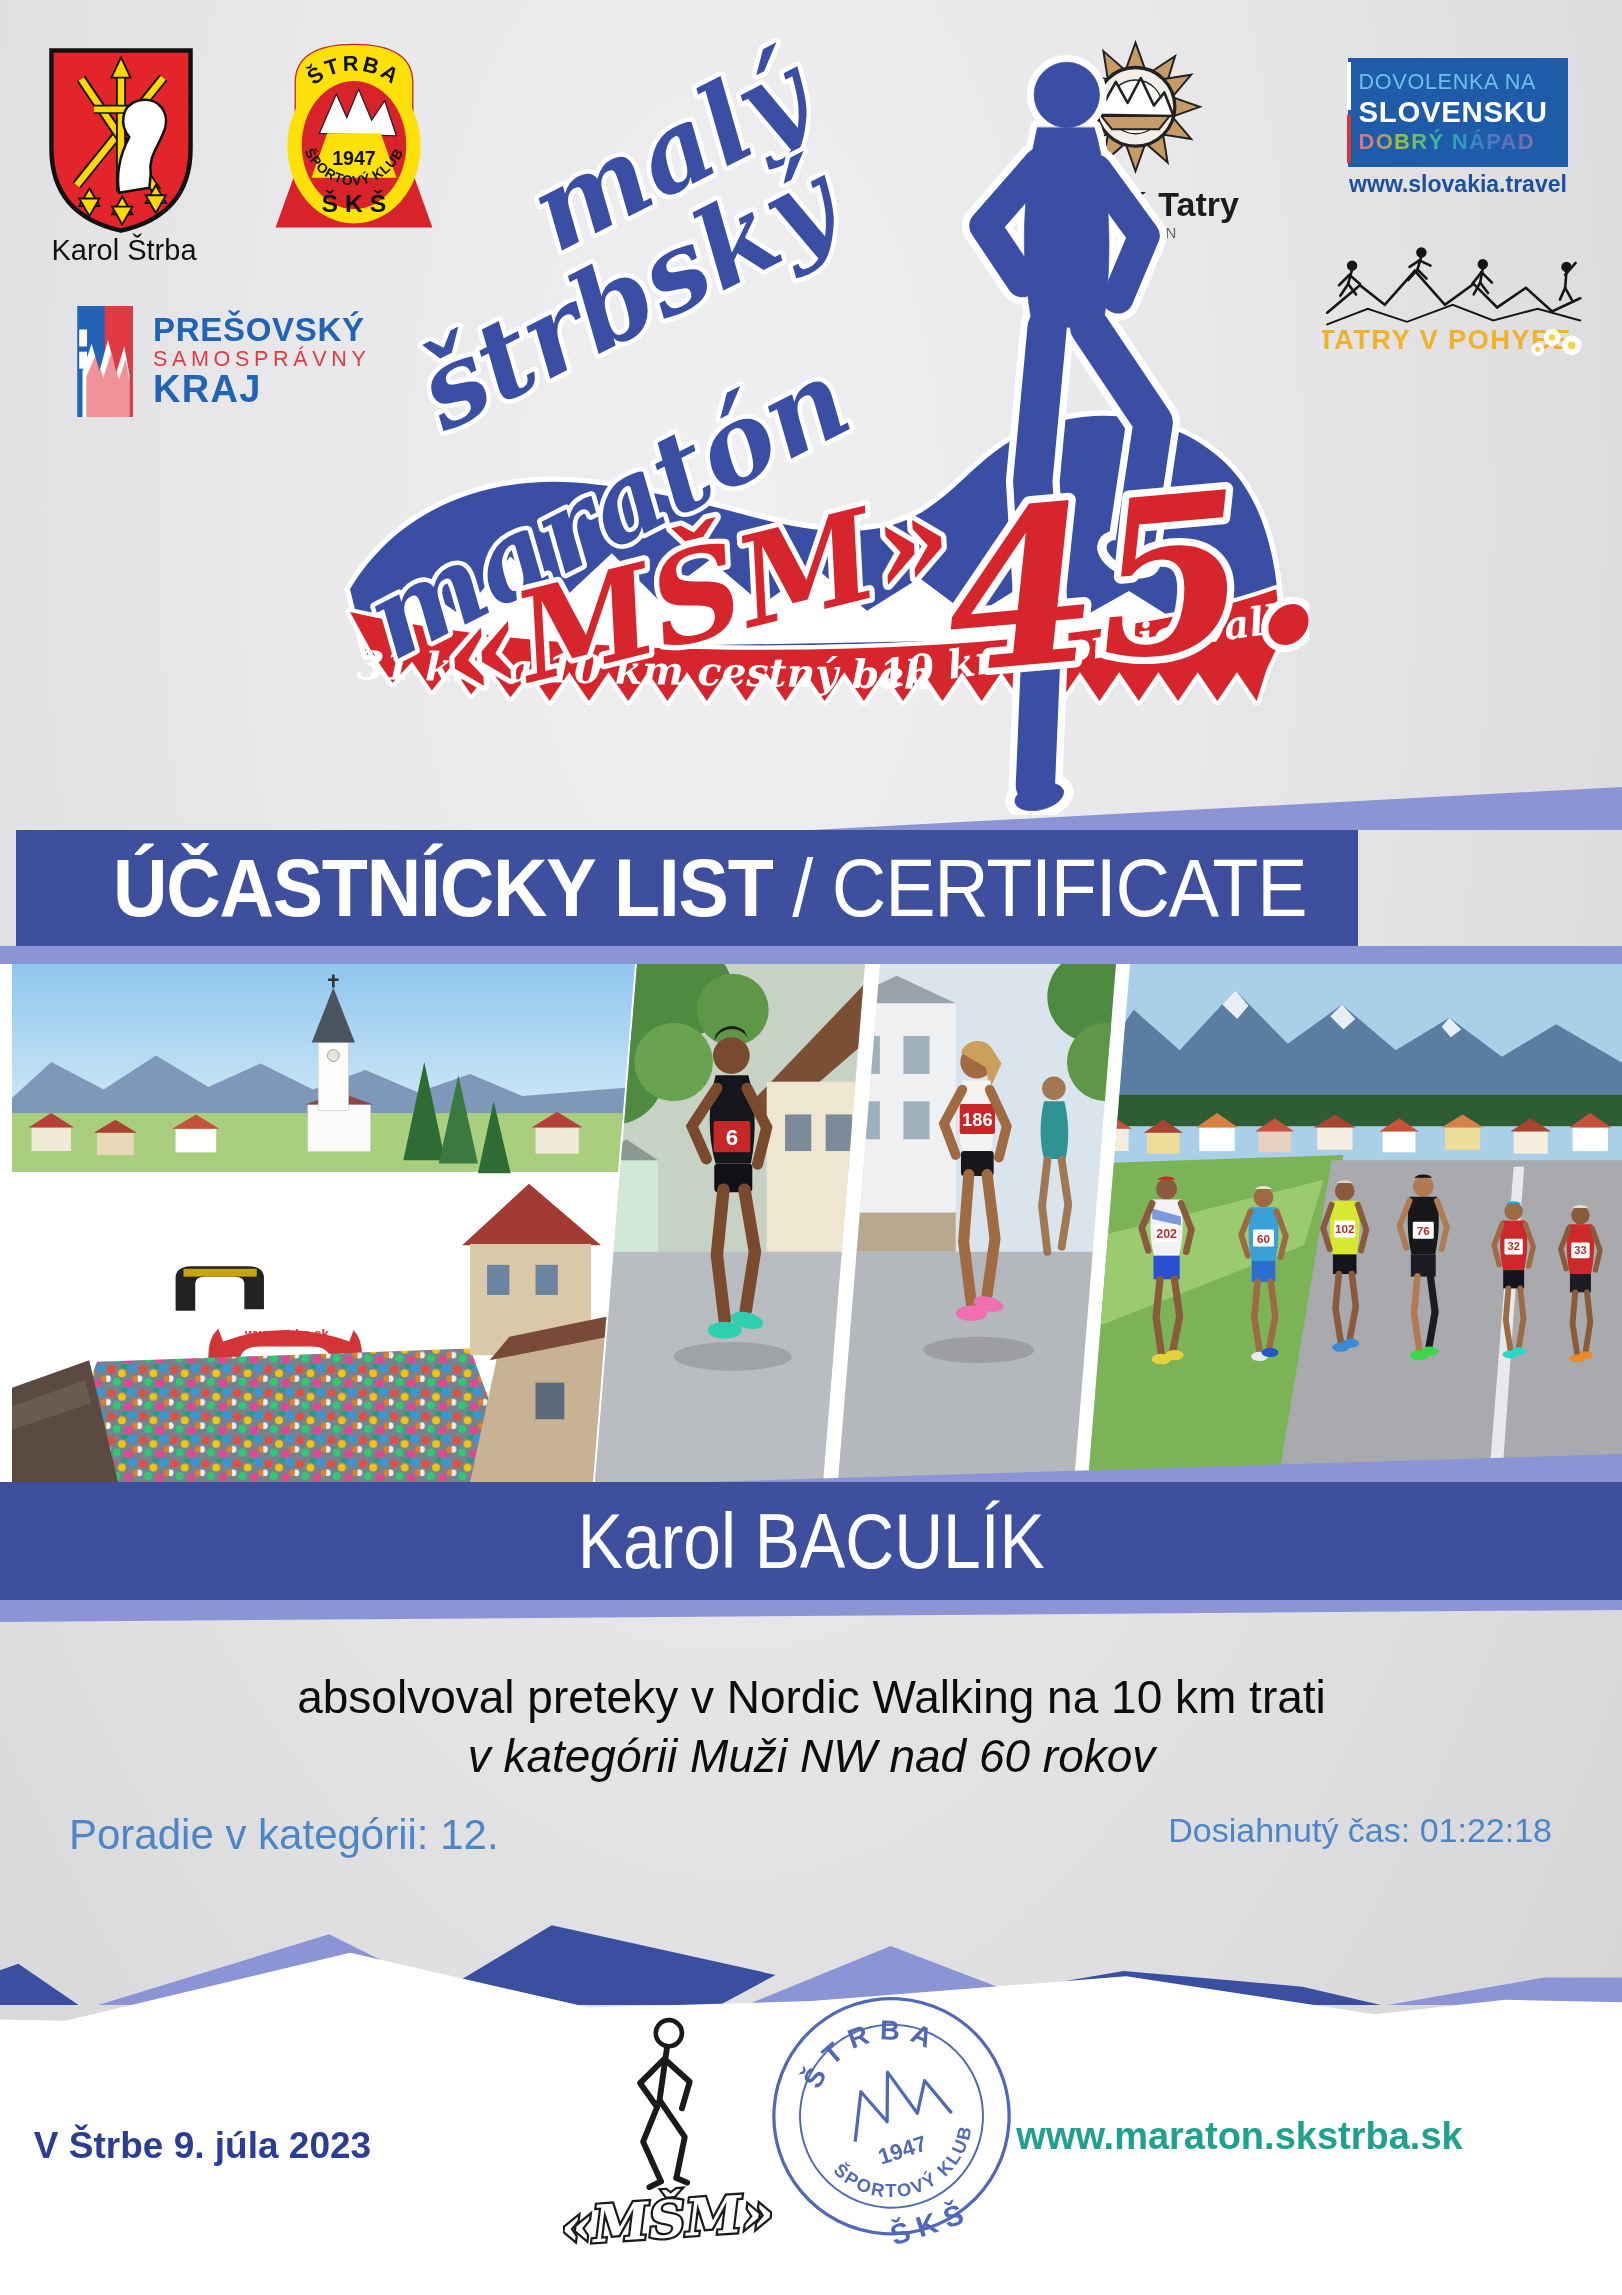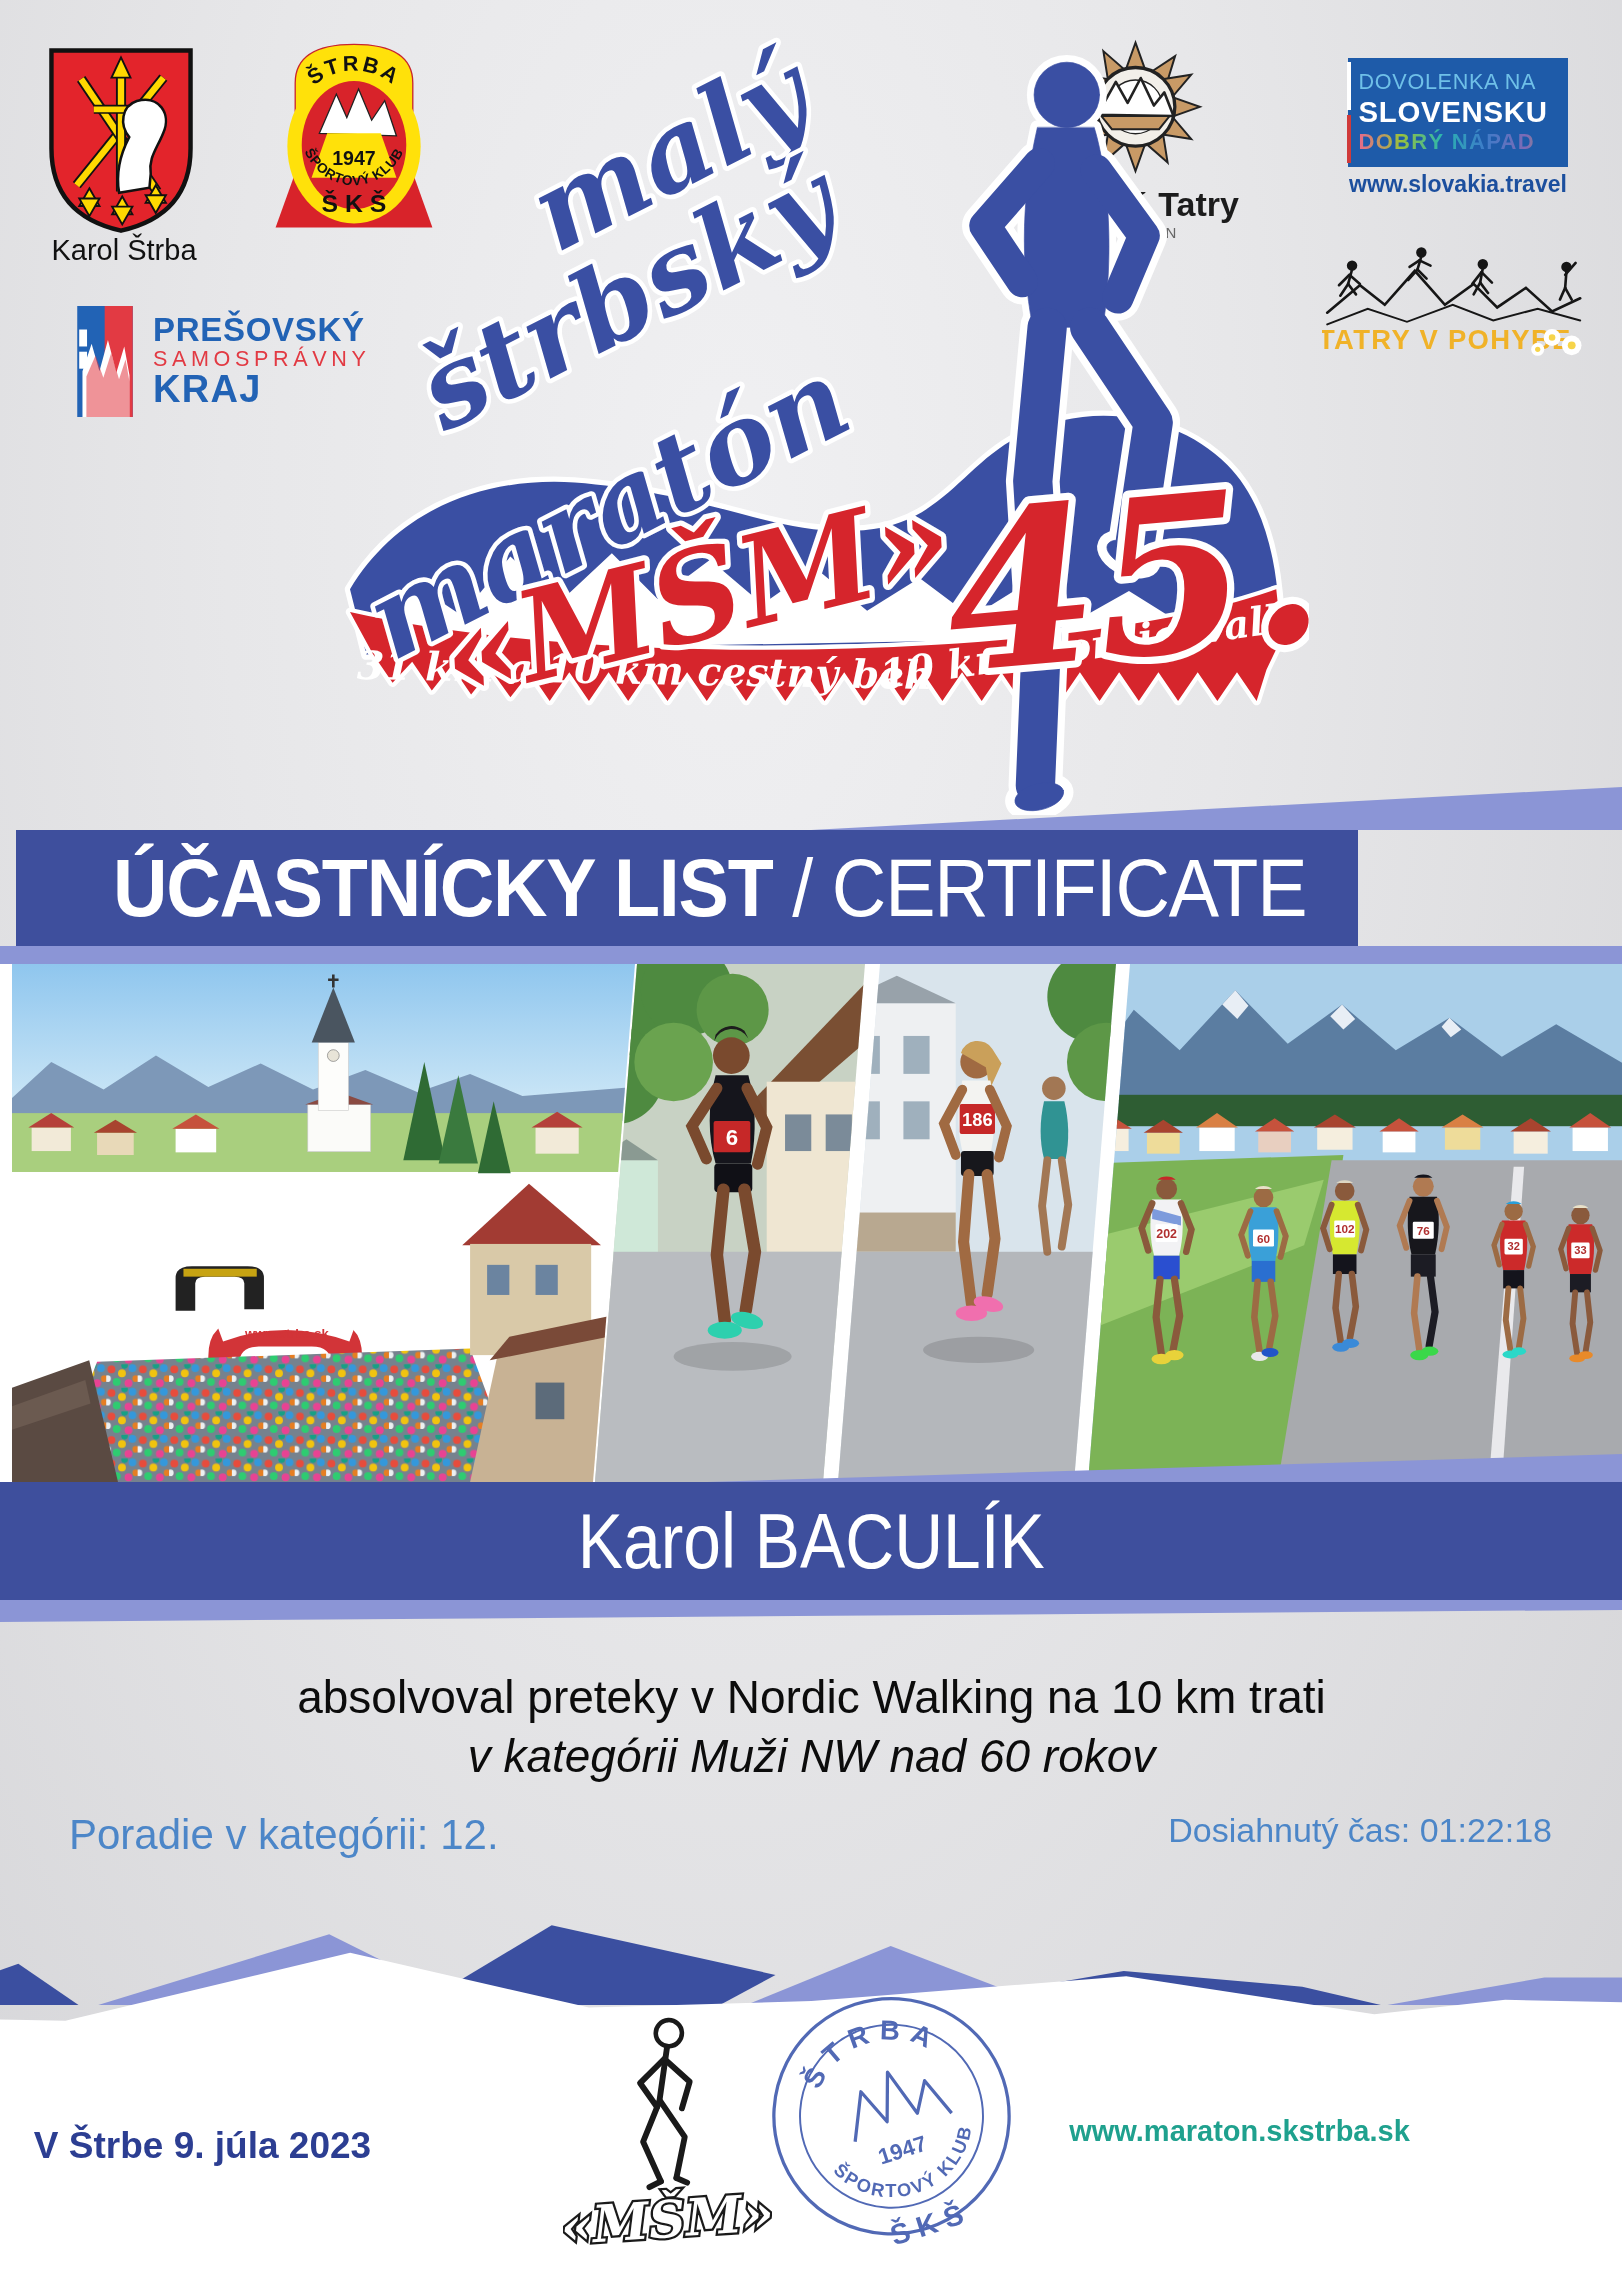--- a/index.html
+++ b/index.html
@@ -39,21 +39,21 @@
   
   .name-band{left:0;top:1482px;width:1623px;height:118px;background:#3e4f9d;display:flex;align-items:center;justify-content:center;}
   .name-text{color:#fff;font-size:77px;transform:scaleX(.88);white-space:nowrap;}
   .body-line{left:0;width:1623px;text-align:center;font-size:46px;color:#0c0c0c;}
   .rank{left:69px;top:1811px;font-size:42px;color:#4c86c8;}
   .time{right:71px;top:1811px;font-size:34px;color:#4c86c8;text-align:right;}
   
   .white-base{left:0;top:2025px;width:1623px;height:270px;background:#fff;}
   .date{left:26px;top:2125px;width:353px;text-align:center;font-size:37px;font-weight:700;color:#2c3e92;}
   .links{left:870px;top:2115px;width:739px;text-align:center;}
-  .link-web{font-size:29px;font-weight:700;color:#1fa18e;}
+  .link-web{font-size:38px;font-weight:700;color:#1fa18e;}
   .link-fb{font-size:38px;font-weight:700;color:#3c4da0;margin-top:6.5px;}
 </style>
 </head>
 <body>
 
 <div class="page">
 
   <svg class="abs" style="left:39px;top:41px" width="164" height="196" viewBox="0 0 250 310">
     <path d="M15,15 H235 V170 Q235,275 125,300 Q15,275 15,170 Z" fill="#e3242b" stroke="#111" stroke-width="7"></path>
     <line x1="55" y1="228" x2="192" y2="58" stroke="#111" stroke-width="16"></line>

